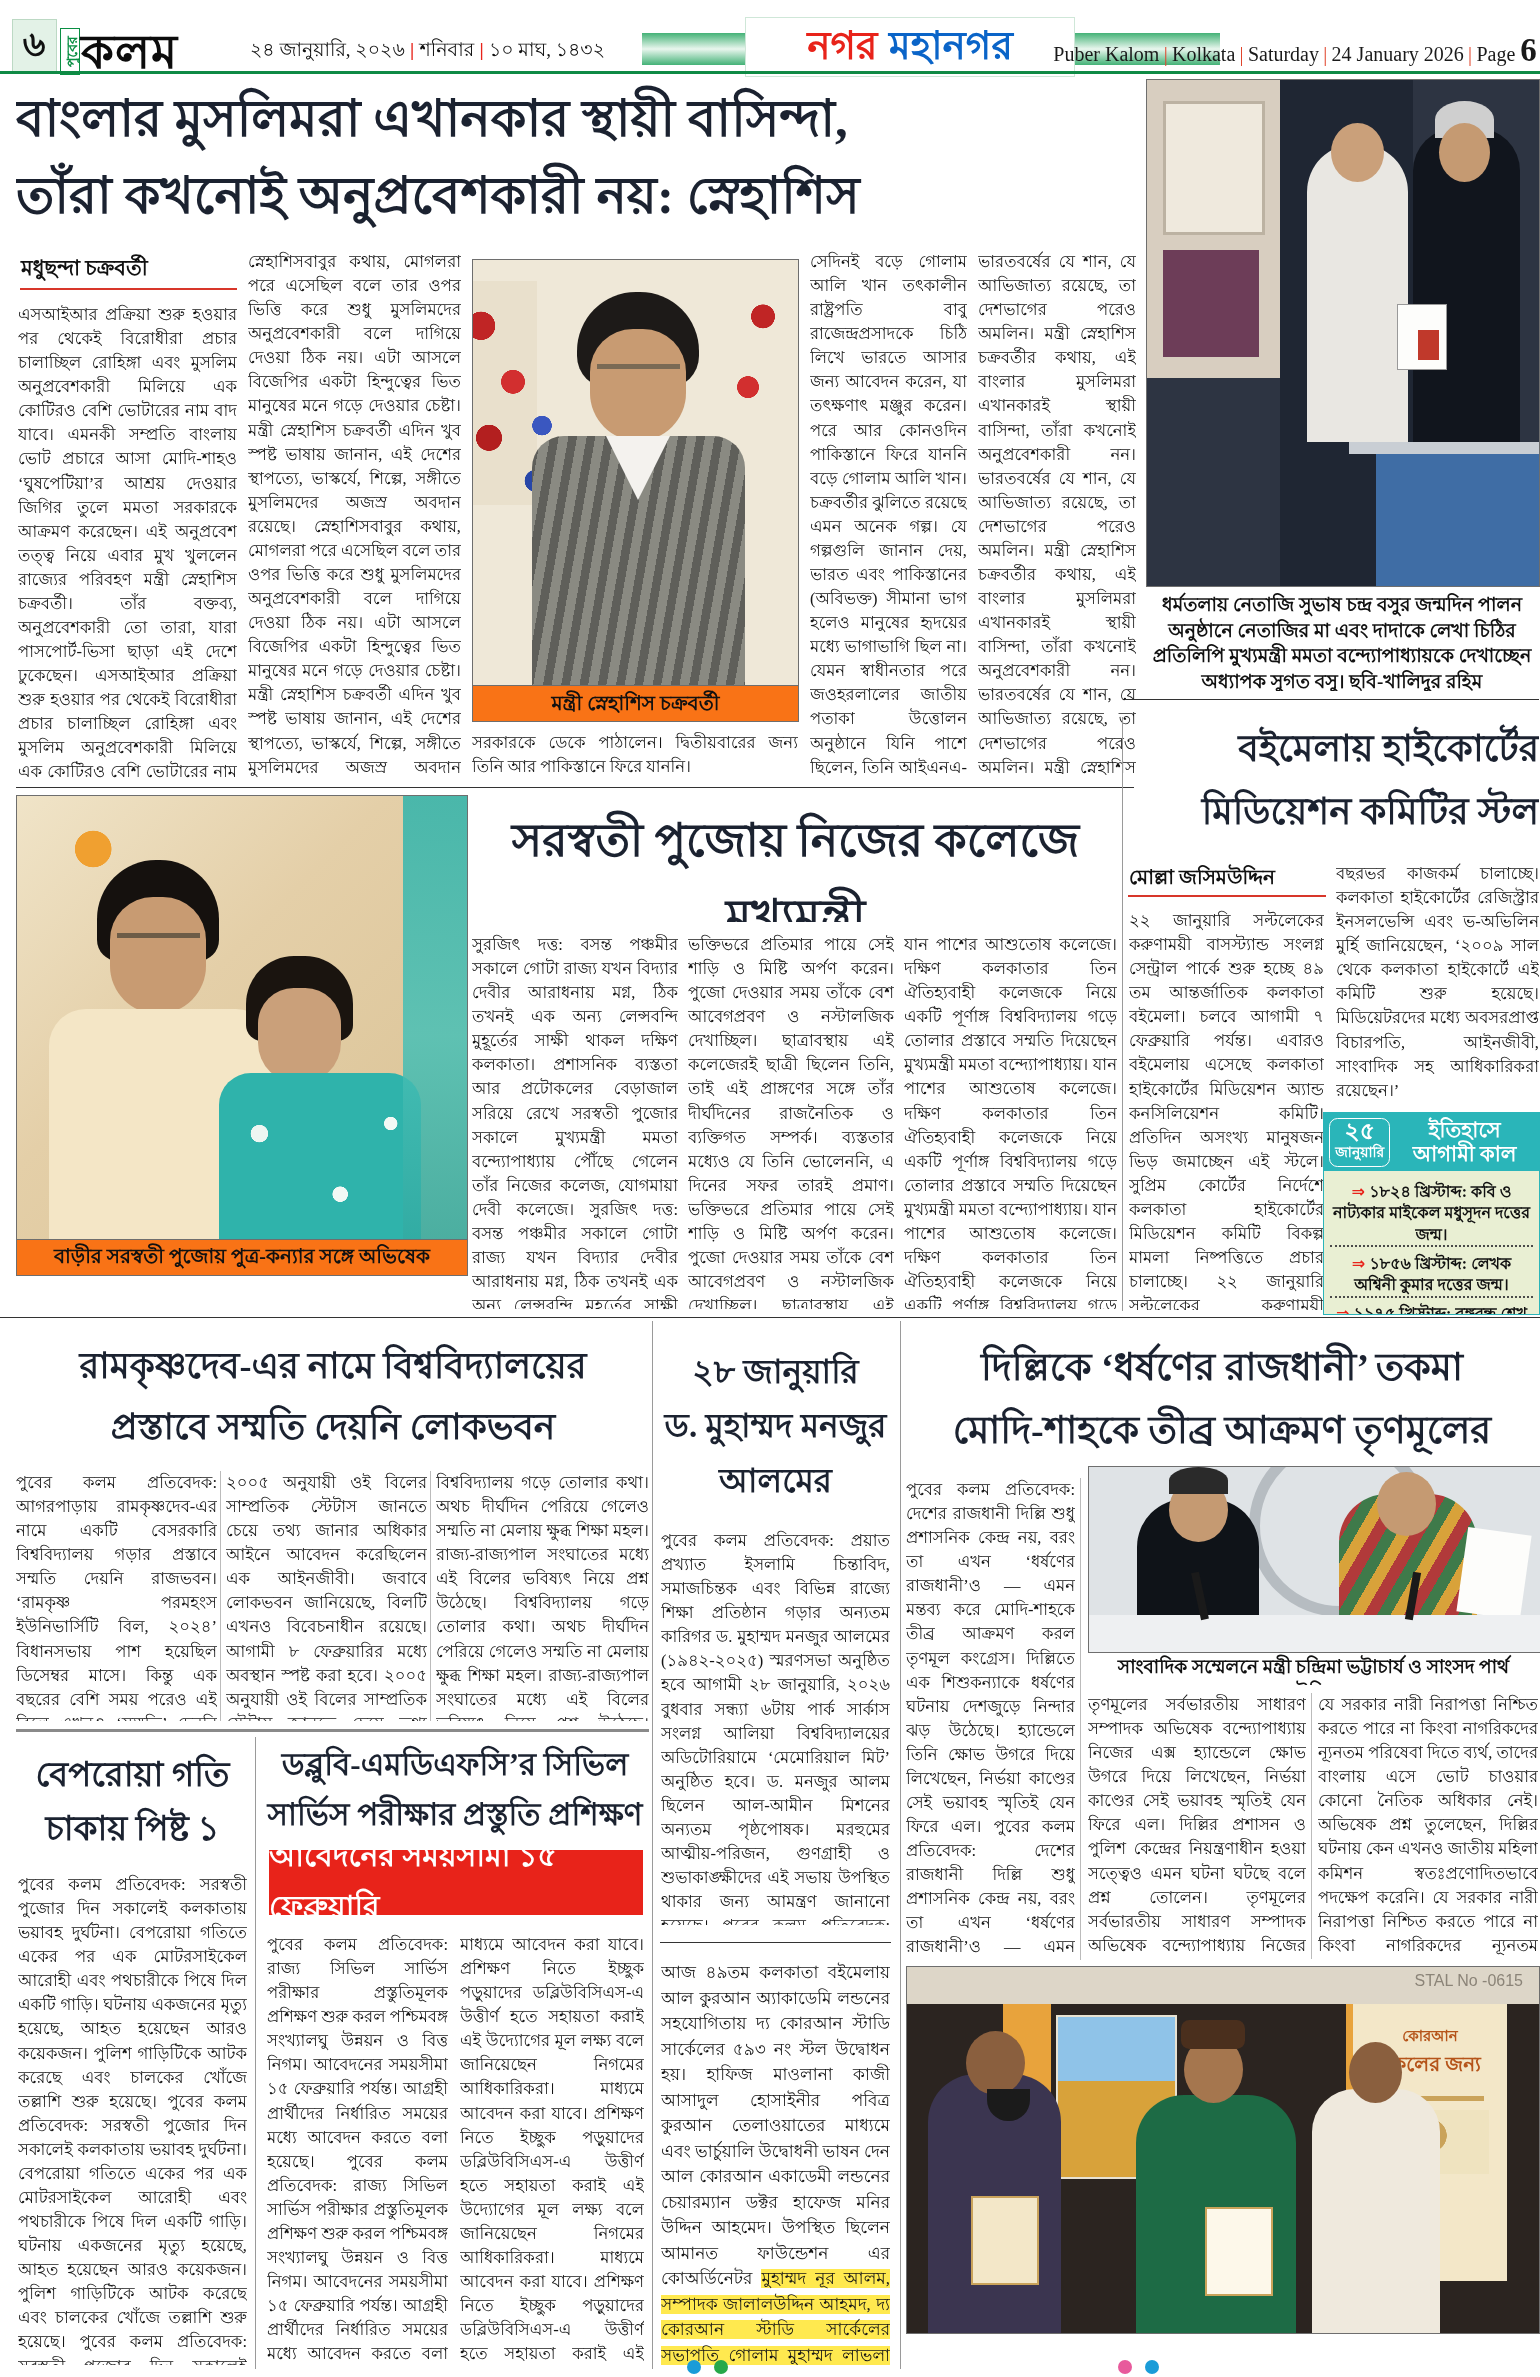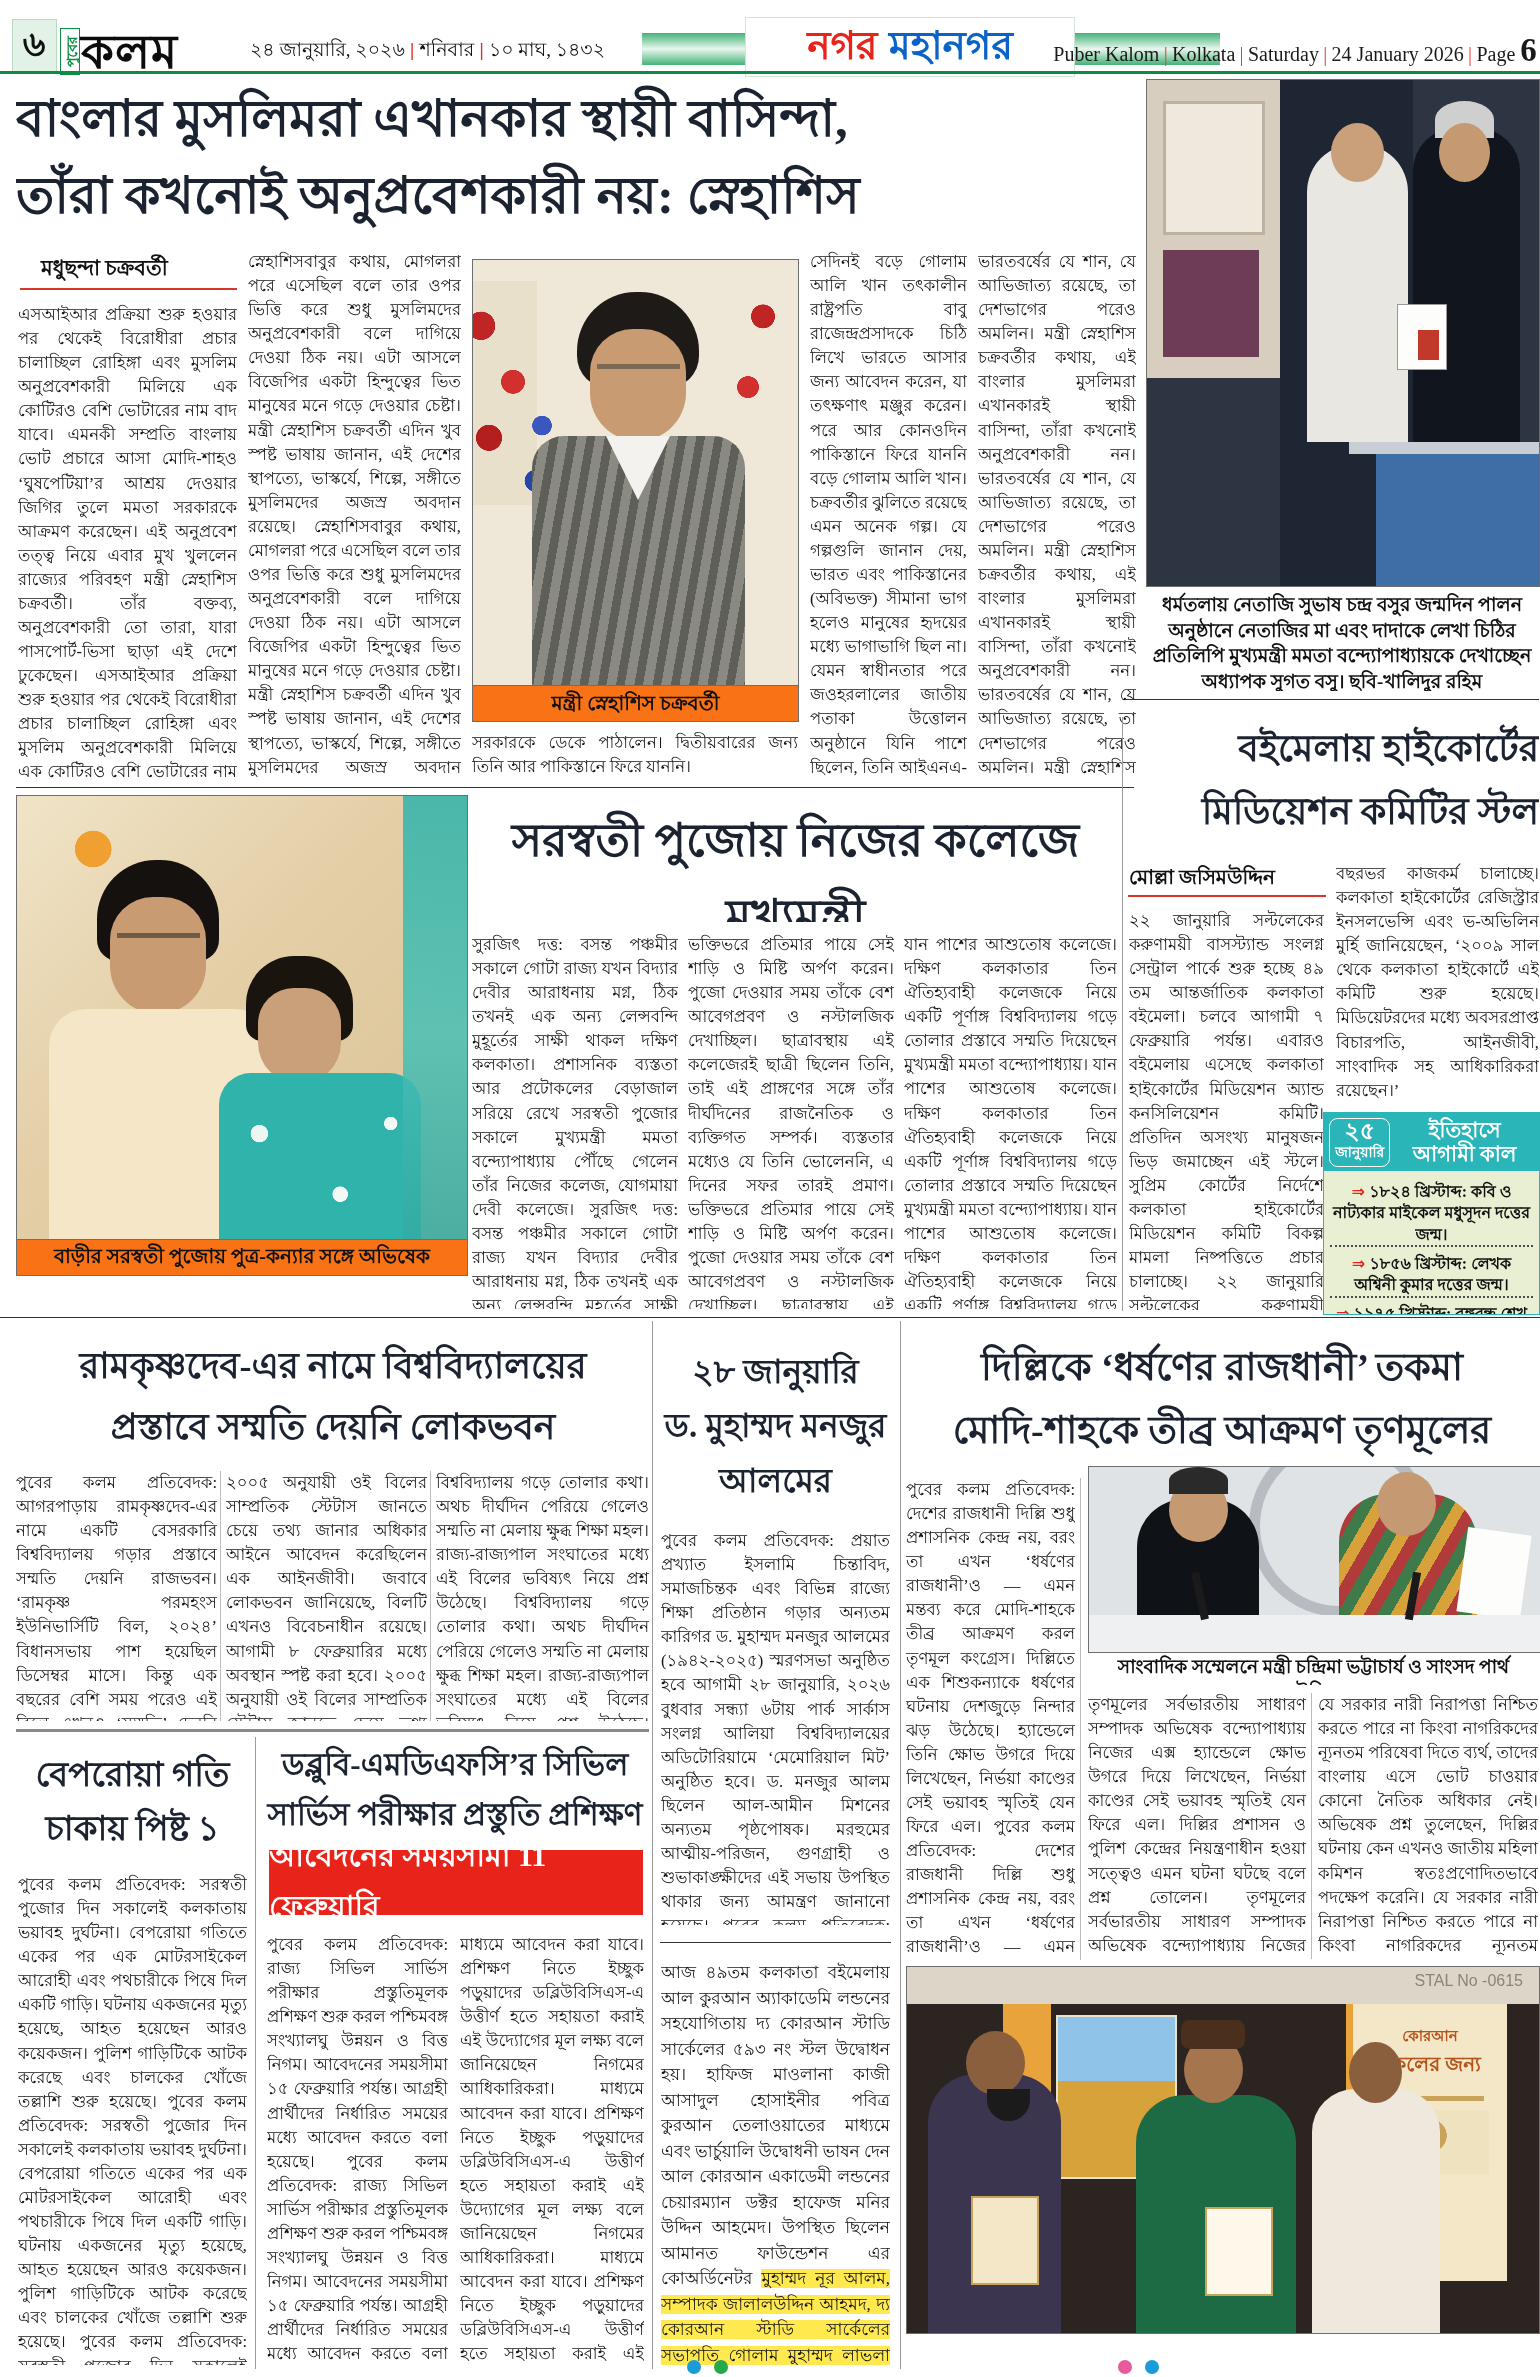--- a/index.html
+++ b/index.html
@@ -59,21 +59,21 @@
   <div class="abs" id="engLine">
     <span>Puber Kalom</span><span class="epipe">|</span><span>Kolkata</span><span class="epipe">|</span><span>Saturday</span><span class="epipe">|</span><span>24 January 2026</span><span class="epipe">|</span><span>Page</span> <b>6</b>
   </div>
   <div class="abs" id="headRule"></div>
 
   <div class="headline" style="left:16px;top:81px;width:1124px;height:160px;font-size:51px;line-height:1.5;">
     <div>বাংলার মুসলিমরা এখানকার স্থায়ী বাসিন্দা,</div>
     <div>তাঁরা কখনোই অনুপ্রবেশকারী নয়: স্নেহাশিস</div>
   </div>
 
-  <div class="byline" style="left:21px;top:252px;margin-left:20px;">মধুছন্দা চক্রবর্তী</div>
+  <div class="byline" style="left:21px;top:252px;">মধুছন্দা চক্রবর্তী</div>
   <div class="redrule" style="left:20px;top:288px;width:217px;"></div>
 
   <div class="col" style="left:18px;top:303px;width:219px;height:478px;">এসআইআর প্রক্রিয়া শুরু হওয়ার পর থেকেই বিরোধীরা প্রচার চালাচ্ছিল রোহিঙ্গা এবং মুসলিম অনুপ্রবেশকারী মিলিয়ে এক কোটিরও বেশি ভোটারের নাম বাদ যাবে। এমনকী সম্প্রতি বাংলায় ভোট প্রচারে আসা মোদি-শাহও ‘ঘুষপেটিয়া’র আশ্রয় দেওয়ার জিগির তুলে মমতা সরকারকে আক্রমণ করেছেন। এই অনুপ্রবেশ তত্ত্ব নিয়ে এবার মুখ খুললেন রাজ্যের পরিবহণ মন্ত্রী স্নেহাশিস চক্রবর্তী। তাঁর বক্তব্য, অনুপ্রবেশকারী তো তারা, যারা পাসপোর্ট-ভিসা ছাড়া এই দেশে ঢুকেছেন। এসআইআর প্রক্রিয়া শুরু হওয়ার পর থেকেই বিরোধীরা প্রচার চালাচ্ছিল রোহিঙ্গা এবং মুসলিম অনুপ্রবেশকারী মিলিয়ে এক কোটিরও বেশি ভোটারের নাম বাদ যাবে। এমনকী সম্প্রতি বাংলায় ভোট প্রচারে আসা মোদি-শাহও ‘ঘুষপেটিয়া’র আশ্রয় দেওয়ার জিগির তুলে মমতা সরকারকে আক্রমণ করেছেন। এই অনুপ্রবেশ তত্ত্ব নিয়ে এবার মুখ খুললেন রাজ্যের পরিবহণ মন্ত্রী স্নেহাশিস চক্রবর্তী। তাঁর বক্তব্য, অনুপ্রবেশকারী তো তারা, যারা পাসপোর্ট-ভিসা ছাড়া এই দেশে ঢুকেছেন।</div>
   <div class="col" style="left:248px;top:250px;width:213px;height:530px;">স্নেহাশিসবাবুর কথায়, মোগলরা পরে এসেছিল বলে তার ওপর ভিত্তি করে শুধু মুসলিমদের অনুপ্রবেশকারী বলে দাগিয়ে দেওয়া ঠিক নয়। এটা আসলে বিজেপির একটা হিন্দুত্বের ভিত মানুষের মনে গড়ে দেওয়ার চেষ্টা। মন্ত্রী স্নেহাশিস চক্রবর্তী এদিন খুব স্পষ্ট ভাষায় জানান, এই দেশের স্থাপত্যে, ভাস্কর্যে, শিল্পে, সঙ্গীতে মুসলিমদের অজস্র অবদান রয়েছে। স্নেহাশিসবাবুর কথায়, মোগলরা পরে এসেছিল বলে তার ওপর ভিত্তি করে শুধু মুসলিমদের অনুপ্রবেশকারী বলে দাগিয়ে দেওয়া ঠিক নয়। এটা আসলে বিজেপির একটা হিন্দুত্বের ভিত মানুষের মনে গড়ে দেওয়ার চেষ্টা। মন্ত্রী স্নেহাশিস চক্রবর্তী এদিন খুব স্পষ্ট ভাষায় জানান, এই দেশের স্থাপত্যে, ভাস্কর্যে, শিল্পে, সঙ্গীতে মুসলিমদের অজস্র অবদান রয়েছে। স্নেহাশিসবাবুর কথায়, মোগলরা পরে এসেছিল বলে তার ওপর ভিত্তি করে শুধু মুসলিমদের অনুপ্রবেশকারী বলে দাগিয়ে দেওয়া ঠিক নয়। এটা আসলে বিজেপির একটা হিন্দুত্বের ভিত মানুষের মনে গড়ে দেওয়ার চেষ্টা। মন্ত্রী স্নেহাশিস চক্রবর্তী এদিন খুব স্পষ্ট ভাষায় জানান, এই দেশের স্থাপত্যে, ভাস্কর্যে, শিল্পে, সঙ্গীতে মুসলিমদের অজস্র অবদান রয়েছে।</div>
   <div class="col" style="left:810px;top:250px;width:157px;height:530px;">সেদিনই বড়ে গোলাম আলি খান তৎকালীন রাষ্ট্রপতি বাবু রাজেন্দ্রপ্রসাদকে চিঠি লিখে ভারতে আসার জন্য আবেদন করেন, যা তৎক্ষণাৎ মঞ্জুর করেন। পরে আর কোনওদিন পাকিস্তানে ফিরে যাননি বড়ে গোলাম আলি খান। চক্রবর্তীর ঝুলিতে রয়েছে এমন অনেক গল্প। যে গল্পগুলি জানান দেয়, ভারত এবং পাকিস্তানের (অবিভক্ত) সীমানা ভাগ হলেও মানুষের হৃদয়ের মধ্যে ভাগাভাগি ছিল না। যেমন স্বাধীনতার পরে জওহরলালের জাতীয় পতাকা উত্তোলন অনুষ্ঠানে যিনি পাশে ছিলেন, তিনি আইএনএ-এর সদস্য শাহনওয়াজ খান। লাল বাহাদুর শাস্ত্রীর মন্ত্রিসভাতেও স্থান পেয়েছিলেন। যা নিয়ে অনেকে আপত্তি করেন। সেদিনই বড়ে গোলাম আলি খান তৎকালীন রাষ্ট্রপতি বাবু রাজেন্দ্রপ্রসাদকে চিঠি লিখে ভারতে আসার জন্য আবেদন করেন, যা তৎক্ষণাৎ মঞ্জুর করেন। পরে আর কোনওদিন পাকিস্তানে ফিরে যাননি বড়ে গোলাম আলি খান। চক্রবর্তীর ঝুলিতে রয়েছে এমন অনেক গল্প। যে গল্পগুলি জানান দেয়, ভারত এবং পাকিস্তানের (অবিভক্ত) সীমানা ভাগ হলেও মানুষের হৃদয়ের মধ্যে ভাগাভাগি ছিল না। যেমন স্বাধীনতার পরে জওহরলালের জাতীয় পতাকা উত্তোলন অনুষ্ঠানে যিনি পাশে ছিলেন, তিনি আইএনএ-এর সদস্য শাহনওয়াজ খান। লাল বাহাদুর শাস্ত্রীর মন্ত্রিসভাতেও স্থান পেয়েছিলেন। যা নিয়ে অনেকে আপত্তি করেন।</div>
   <div class="col" style="left:978px;top:250px;width:158px;height:530px;">ভারতবর্ষের যে শান, যে আভিজাত্য রয়েছে, তা দেশভাগের পরেও অমলিন। মন্ত্রী স্নেহাশিস চক্রবর্তীর কথায়, এই বাংলার মুসলিমরা এখানকারই স্থায়ী বাসিন্দা, তাঁরা কখনোই অনুপ্রবেশকারী নন। ভারতবর্ষের যে শান, যে আভিজাত্য রয়েছে, তা দেশভাগের পরেও অমলিন। মন্ত্রী স্নেহাশিস চক্রবর্তীর কথায়, এই বাংলার মুসলিমরা এখানকারই স্থায়ী বাসিন্দা, তাঁরা কখনোই অনুপ্রবেশকারী নন। ভারতবর্ষের যে শান, যে আভিজাত্য রয়েছে, তা দেশভাগের পরেও অমলিন। মন্ত্রী স্নেহাশিস চক্রবর্তীর কথায়, এই বাংলার মুসলিমরা এখানকারই স্থায়ী বাসিন্দা, তাঁরা কখনোই অনুপ্রবেশকারী নন। ভারতবর্ষের যে শান, যে আভিজাত্য রয়েছে, তা দেশভাগের পরেও অমলিন। মন্ত্রী স্নেহাশিস চক্রবর্তীর কথায়, এই বাংলার মুসলিমরা এখানকারই স্থায়ী বাসিন্দা, তাঁরা কখনোই অনুপ্রবেশকারী নন।</div>
   <div class="col" style="left:472px;top:731px;width:326px;height:49px;">সরকারকে ডেকে পাঠালেন। দ্বিতীয়বারের জন্য তিনি আর পাকিস্তানে ফিরে যাননি।</div>
 
   <div class="photo" style="left:472px;top:259px;width:325px;height:461px;background:#efe8d8;">
     <div class="photoshape" style="left:0;top:0;width:100%;height:100%;background:linear-gradient(160deg,#f2ead9 0%,#e7dcc4 55%,#d9cba e 100%);"></div>
@@ -239,21 +239,21 @@
   <div class="headline" style="left:18px;top:1748px;width:229px;height:113px;font-size:34px;line-height:1.6;text-align:center;">
     <div>বেপরোয়া গতি</div>
     <div>চাকায় পিষ্ট ১</div>
   </div>
   <div class="col" style="left:18px;top:1873px;width:229px;height:492px;">পুবের কলম প্রতিবেদক: সরস্বতী পুজোর দিন সকালেই কলকাতায় ভয়াবহ দুর্ঘটনা। বেপরোয়া গতিতে একের পর এক মোটরসাইকেল আরোহী এবং পথচারীকে পিষে দিল একটি গাড়ি। ঘটনায় একজনের মৃত্যু হয়েছে, আহত হয়েছেন আরও কয়েকজন। পুলিশ গাড়িটিকে আটক করেছে এবং চালকের খোঁজে তল্লাশি শুরু হয়েছে। পুবের কলম প্রতিবেদক: সরস্বতী পুজোর দিন সকালেই কলকাতায় ভয়াবহ দুর্ঘটনা। বেপরোয়া গতিতে একের পর এক মোটরসাইকেল আরোহী এবং পথচারীকে পিষে দিল একটি গাড়ি। ঘটনায় একজনের মৃত্যু হয়েছে, আহত হয়েছেন আরও কয়েকজন। পুলিশ গাড়িটিকে আটক করেছে এবং চালকের খোঁজে তল্লাশি শুরু হয়েছে। পুবের কলম প্রতিবেদক: সরস্বতী পুজোর দিন সকালেই কলকাতায় ভয়াবহ দুর্ঘটনা। বেপরোয়া গতিতে একের পর এক মোটরসাইকেল আরোহী এবং পথচারীকে পিষে দিল একটি গাড়ি। ঘটনায় একজনের মৃত্যু হয়েছে, আহত হয়েছেন আরও কয়েকজন। পুলিশ গাড়িটিকে আটক করেছে এবং চালকের খোঁজে তল্লাশি শুরু হয়েছে।</div>
 
   <div class="headline" style="left:266px;top:1740px;width:378px;height:99px;font-size:31px;line-height:1.6;text-align:center;">
     <div>ডব্লুবি-এমডিএফসি’র সিভিল</div>
     <div>সার্ভিস পরীক্ষার প্রস্তুতি প্রশিক্ষণ</div>
   </div>
-  <div class="abs" style="left:269px;top:1850px;width:374px;height:65px;background:#e8231a;color:#fff;display:flex;align-items:center;justify-content:center;font-size:30px;font-weight:bold;overflow:hidden;">আবেদনের সময়সীমা 11 ফেব্রুয়ারি</div>
+  <div class="abs" style="left:269px;top:1850px;width:374px;height:65px;background:#e8231a;color:#fff;display:flex;align-items:center;justify-content:center;font-size:30px;font-weight:bold;overflow:hidden;">আবেদনের সময়সীমা ১৫ ফেব্রুয়ারি</div>
   <div class="col" style="left:267px;top:1933px;width:181px;height:431px;">পুবের কলম প্রতিবেদক: রাজ্য সিভিল সার্ভিস পরীক্ষার প্রস্তুতিমূলক প্রশিক্ষণ শুরু করল পশ্চিমবঙ্গ সংখ্যালঘু উন্নয়ন ও বিত্ত নিগম। আবেদনের সময়সীমা ১৫ ফেব্রুয়ারি পর্যন্ত। আগ্রহী প্রার্থীদের নির্ধারিত সময়ের মধ্যে আবেদন করতে বলা হয়েছে। পুবের কলম প্রতিবেদক: রাজ্য সিভিল সার্ভিস পরীক্ষার প্রস্তুতিমূলক প্রশিক্ষণ শুরু করল পশ্চিমবঙ্গ সংখ্যালঘু উন্নয়ন ও বিত্ত নিগম। আবেদনের সময়সীমা ১৫ ফেব্রুয়ারি পর্যন্ত। আগ্রহী প্রার্থীদের নির্ধারিত সময়ের মধ্যে আবেদন করতে বলা হয়েছে। পুবের কলম প্রতিবেদক: রাজ্য সিভিল সার্ভিস পরীক্ষার প্রস্তুতিমূলক প্রশিক্ষণ শুরু করল পশ্চিমবঙ্গ সংখ্যালঘু উন্নয়ন ও বিত্ত নিগম। আবেদনের সময়সীমা ১৫ ফেব্রুয়ারি পর্যন্ত। আগ্রহী প্রার্থীদের নির্ধারিত সময়ের মধ্যে আবেদন করতে বলা হয়েছে।</div>
   <div class="col" style="left:460px;top:1933px;width:184px;height:431px;">মাধ্যমে আবেদন করা যাবে। প্রশিক্ষণ নিতে ইচ্ছুক পড়ুয়াদের ডব্লিউবিসিএস-এ উত্তীর্ণ হতে সহায়তা করাই এই উদ্যোগের মূল লক্ষ্য বলে জানিয়েছেন নিগমের আধিকারিকরা। মাধ্যমে আবেদন করা যাবে। প্রশিক্ষণ নিতে ইচ্ছুক পড়ুয়াদের ডব্লিউবিসিএস-এ উত্তীর্ণ হতে সহায়তা করাই এই উদ্যোগের মূল লক্ষ্য বলে জানিয়েছেন নিগমের আধিকারিকরা। মাধ্যমে আবেদন করা যাবে। প্রশিক্ষণ নিতে ইচ্ছুক পড়ুয়াদের ডব্লিউবিসিএস-এ উত্তীর্ণ হতে সহায়তা করাই এই উদ্যোগের মূল লক্ষ্য বলে জানিয়েছেন নিগমের আধিকারিকরা।</div>
 
   <div class="dot" style="left:687px;top:2360px;background:#1a9cd8;"></div>
   <div class="dot" style="left:714px;top:2360px;background:#27a84a;"></div>
   <div class="dot" style="left:1118px;top:2360px;background:#e85a9c;"></div>
   <div class="dot" style="left:1145px;top:2360px;background:#1a9cd8;"></div>
 
 </div>
 

